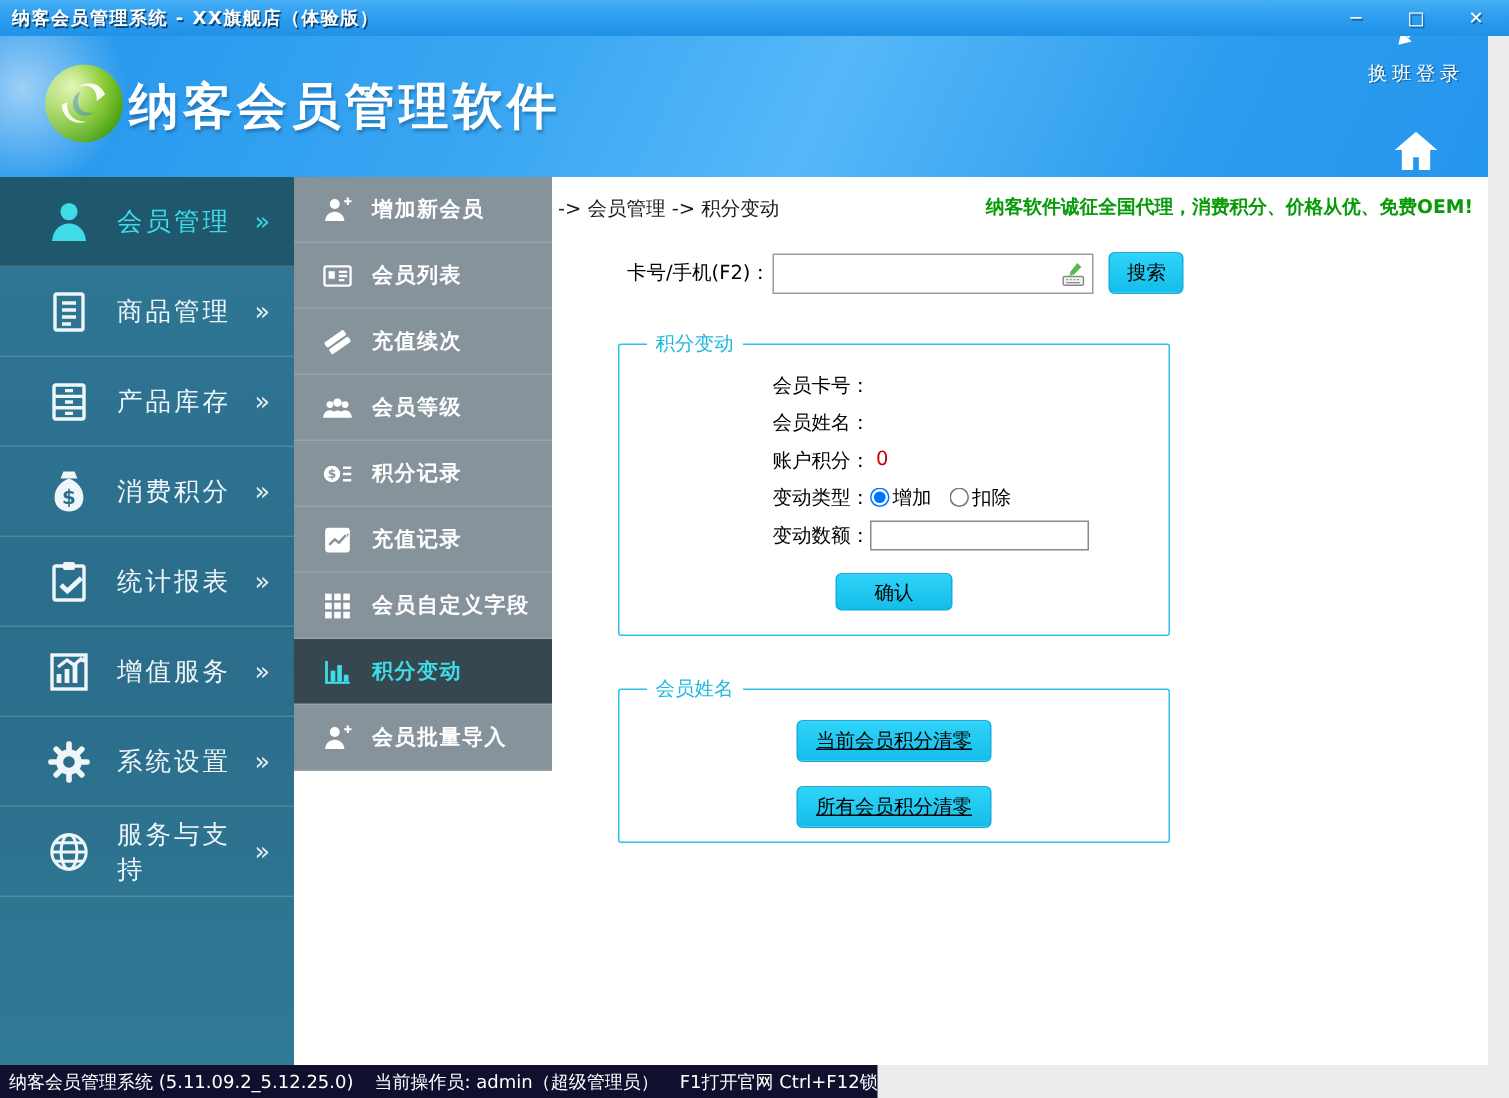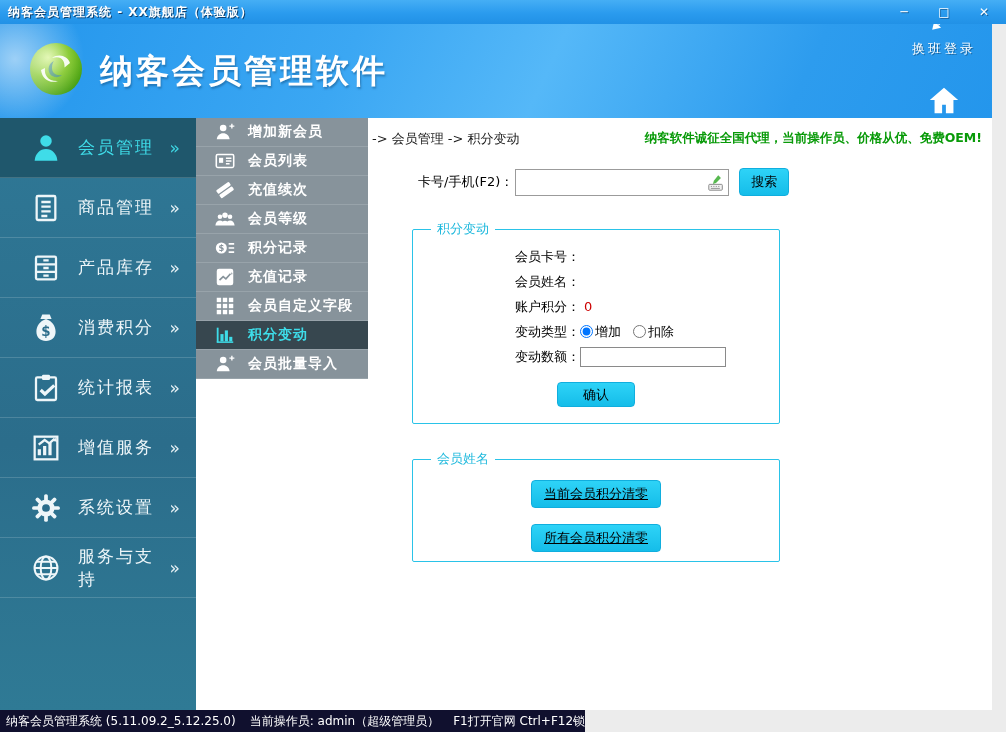--- a/index.html
+++ b/index.html
@@ -15,42 +15,42 @@
   .win-btn { color:#fff; font-size:12px; font-weight:bold; width:16px; text-align:center; cursor:pointer; text-shadow:1px 1px 0 rgba(10,50,90,.6); }
 
   
   .mid { flex:1 1 auto; margin-right:14px; display:flex; flex-direction:column; background:#fff; }
 
   
   .header { height:94px; flex:0 0 94px; position:relative; overflow:hidden;
     background:linear-gradient(115deg,#2496ec 0%,#3ba7f3 35%,#55b8f8 55%,#2d9cee 80%,#2496ec 100%); display:flex; align-items:center; }
   .header:before { content:""; position:absolute; left:-60px; top:-40px; width:150px; height:150px; border-radius:50%;
     background:radial-gradient(circle,rgba(255,255,255,.55),rgba(255,255,255,0) 65%); }
-  .brand { display:flex; align-items:center; margin-left:28px; gap:16px; }
+  .brand { display:flex; align-items:center; margin-left:28px; gap:2px; }
   .brand-title { color:#fff; font-size:33px; font-weight:bold; letter-spacing:3px; text-shadow:1px 2px 2px rgba(20,80,130,.5); }
   .header-actions { margin-left:auto; margin-right:10px; display:flex; gap:26px;flex-direction:column; }
   .header-action { width:76px; display:flex; flex-direction:column; align-items:center; gap:5px; cursor:pointer; color:#fff; }
   .header-action svg { display:block; }
   .header-action-label { font-size:13px; letter-spacing:3px; text-shadow:1px 1px 0 rgba(15,70,115,.65); white-space:nowrap; }
 
   
   .main { flex:1 1 auto; display:flex; overflow:hidden; background:#fff; }
 
   
   .sidebar { width:196px; flex:0 0 196px; background:linear-gradient(180deg,#2f7896 0%,#2b6d8b 55%,#2f7a95 100%); }
   .side-item { height:60px; display:flex; align-items:center; padding:0 16px 0 26px;
     border-bottom:1px solid rgba(255,255,255,.16); color:#eef6f9; cursor:pointer; }
   .side-item .s-icon { width:40px; display:flex; justify-content:center; }
   .side-item .s-label { flex:1; margin-left:12px; font-size:17px; letter-spacing:2px; }
   .side-item .s-chevron { font-size:17px; opacity:.95; }
   .side-item.active { background:#1f576c; color:#3fdce8; }
 
   
   .submenu { width:172px; flex:0 0 172px; background:#fff; }
-  .sub-item { height:29px; display:flex; align-items:center; padding-left:16px; background:#87939b;
+  .sub-item { height:44px; display:flex; align-items:center; padding-left:16px; background:#87939b;
     border-bottom:1px solid #98a3aa; color:#fff; cursor:pointer; }
   .sub-item .m-icon { width:26px; display:flex; justify-content:center; }
   .sub-item .m-label { margin-left:10px; font-size:14px; font-weight:bold; letter-spacing:1px; white-space:nowrap; }
   .sub-item.active { background:#37474f; color:#3edce8; }
 
   
   .content { flex:1 1 auto; background:#fff; padding:8px 10px 0 2px; position:relative; }
   .content-top { display:flex; justify-content:space-between; align-items:flex-start; padding-left:2px; }
   .breadcrumb { font-size:13px; color:#1a1a1a; padding-top:4px; }
   .promo { font-size:12.5px; color:#089a08; font-weight:bold; white-space:nowrap; padding-top:4px; }
@@ -375,21 +375,21 @@
               <path d="M16.8 5.6h5.4M19.5 2.9v5.4" stroke="currentColor" stroke-width="1.5"></path>
             </svg>
           </span>
           <span class="m-label">会员批量导入</span>
         </div>
       </div>
 
       <div class="content">
         <div class="content-top">
           <span class="breadcrumb">-&gt; 会员管理 -&gt; 积分变动</span>
-          <span class="promo">纳客软件诚征全国代理，当前操作员、价格从优、免费OEM!</span>
+          <span class="promo">纳客软件诚征全国代理，消费积分、价格从优、免费OEM!</span>
         </div>
 
         <div class="search-row">
           <span class="search-label">卡号/手机(F2)：</span>
           <span class="search-box">
             <input type="text" value="" style="">
             <span class="kb-icon">
               <svg width="18" height="18" viewBox="0 0 20 20">
                 <path d="M12.5 1.5l3 3-5.5 5.5-3.4 1 1-3.4z" fill="#57b94f"></path>
                 <rect x="2" y="11.5" width="15" height="6.5" rx="1" fill="#f2f2f2" stroke="#8a8a8a" stroke-width="1.1"></rect>

